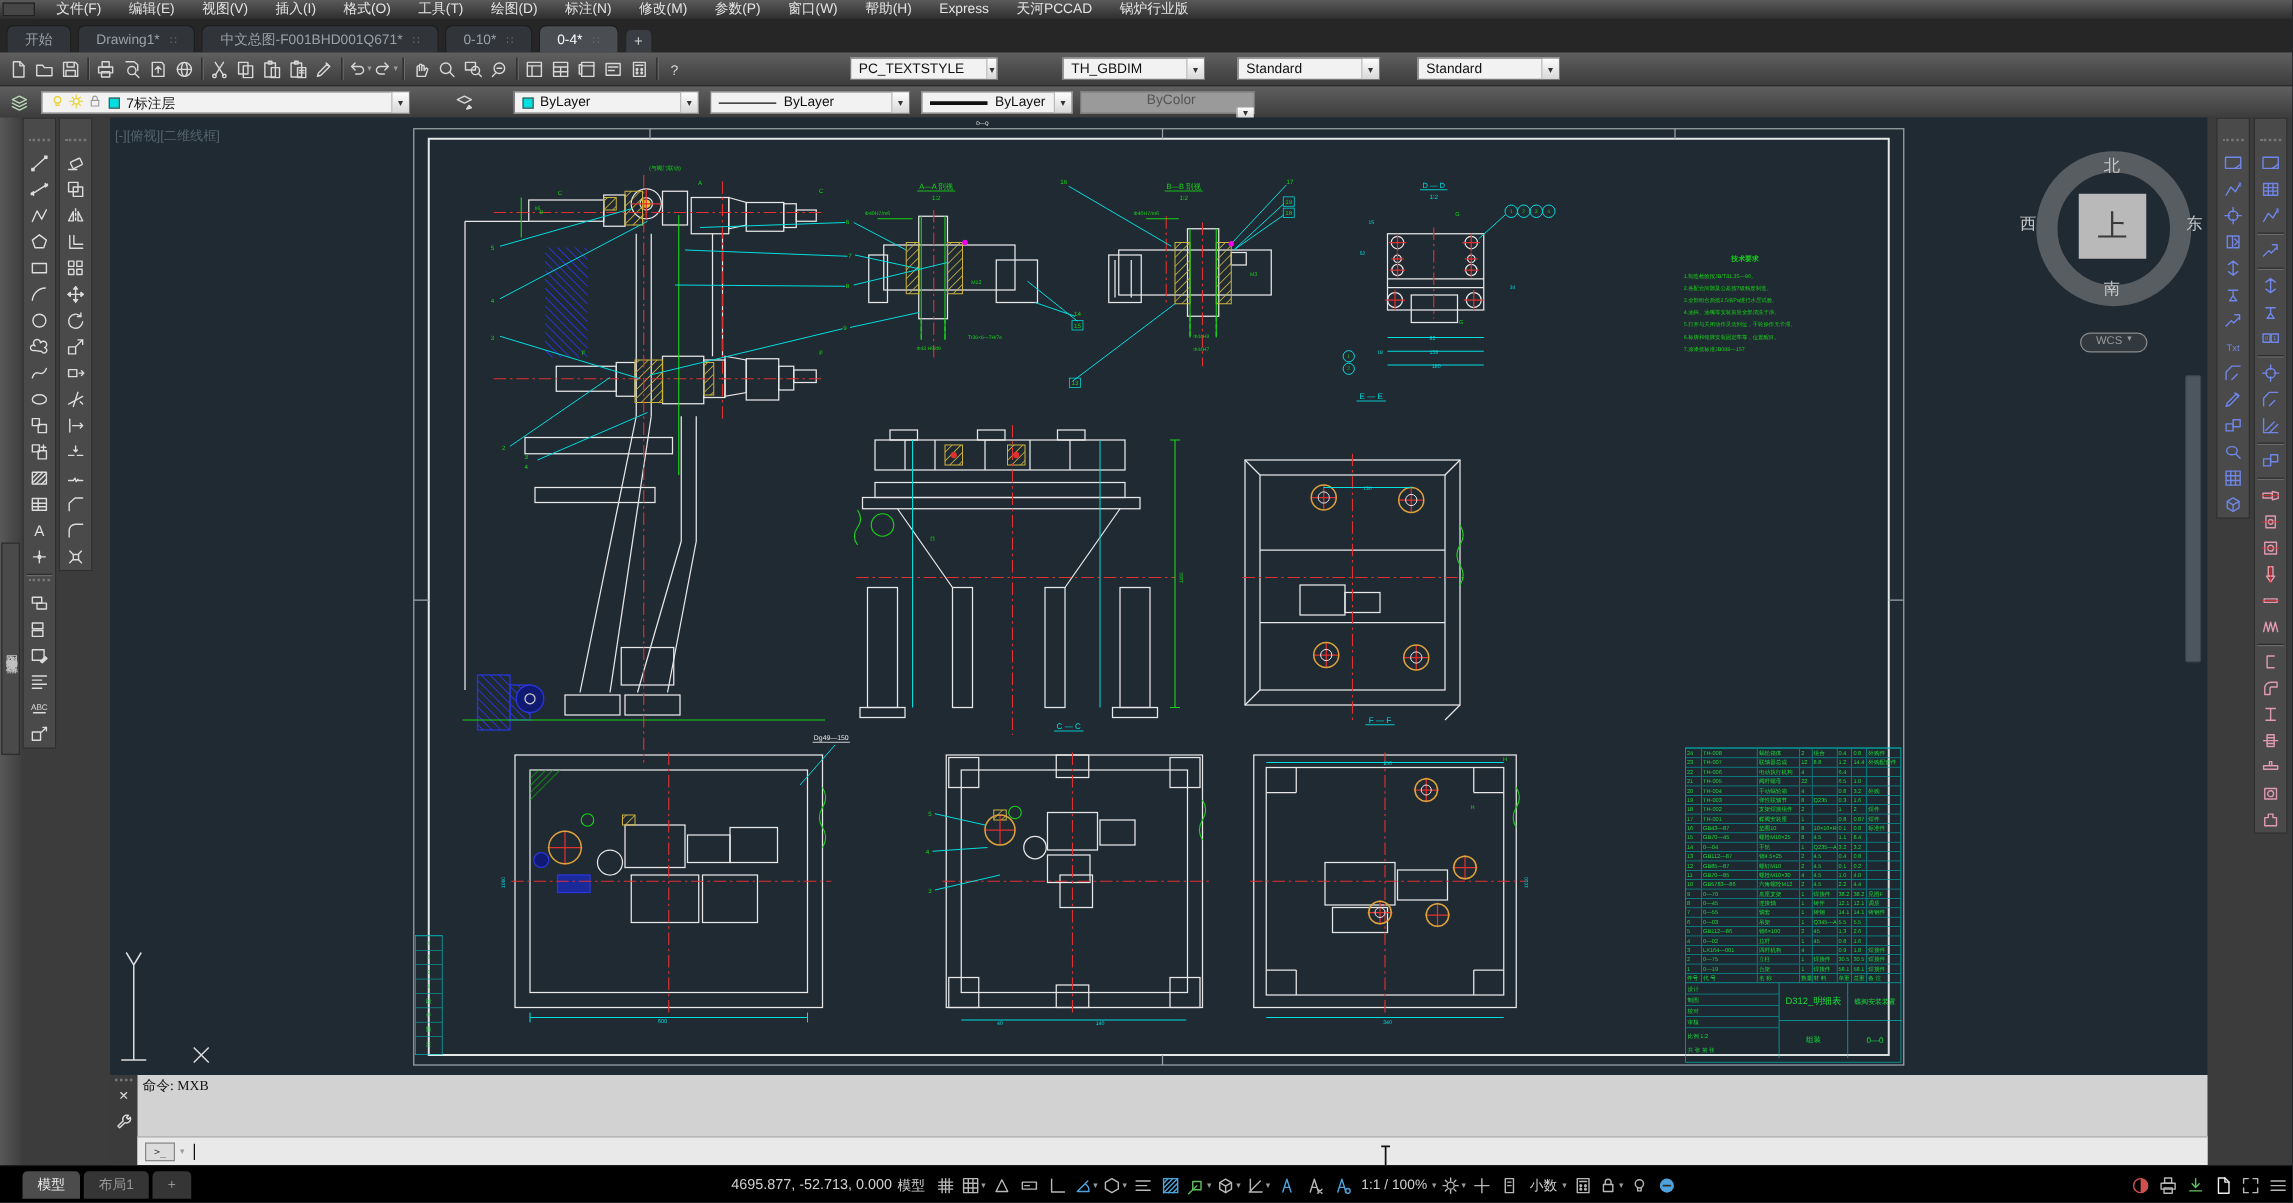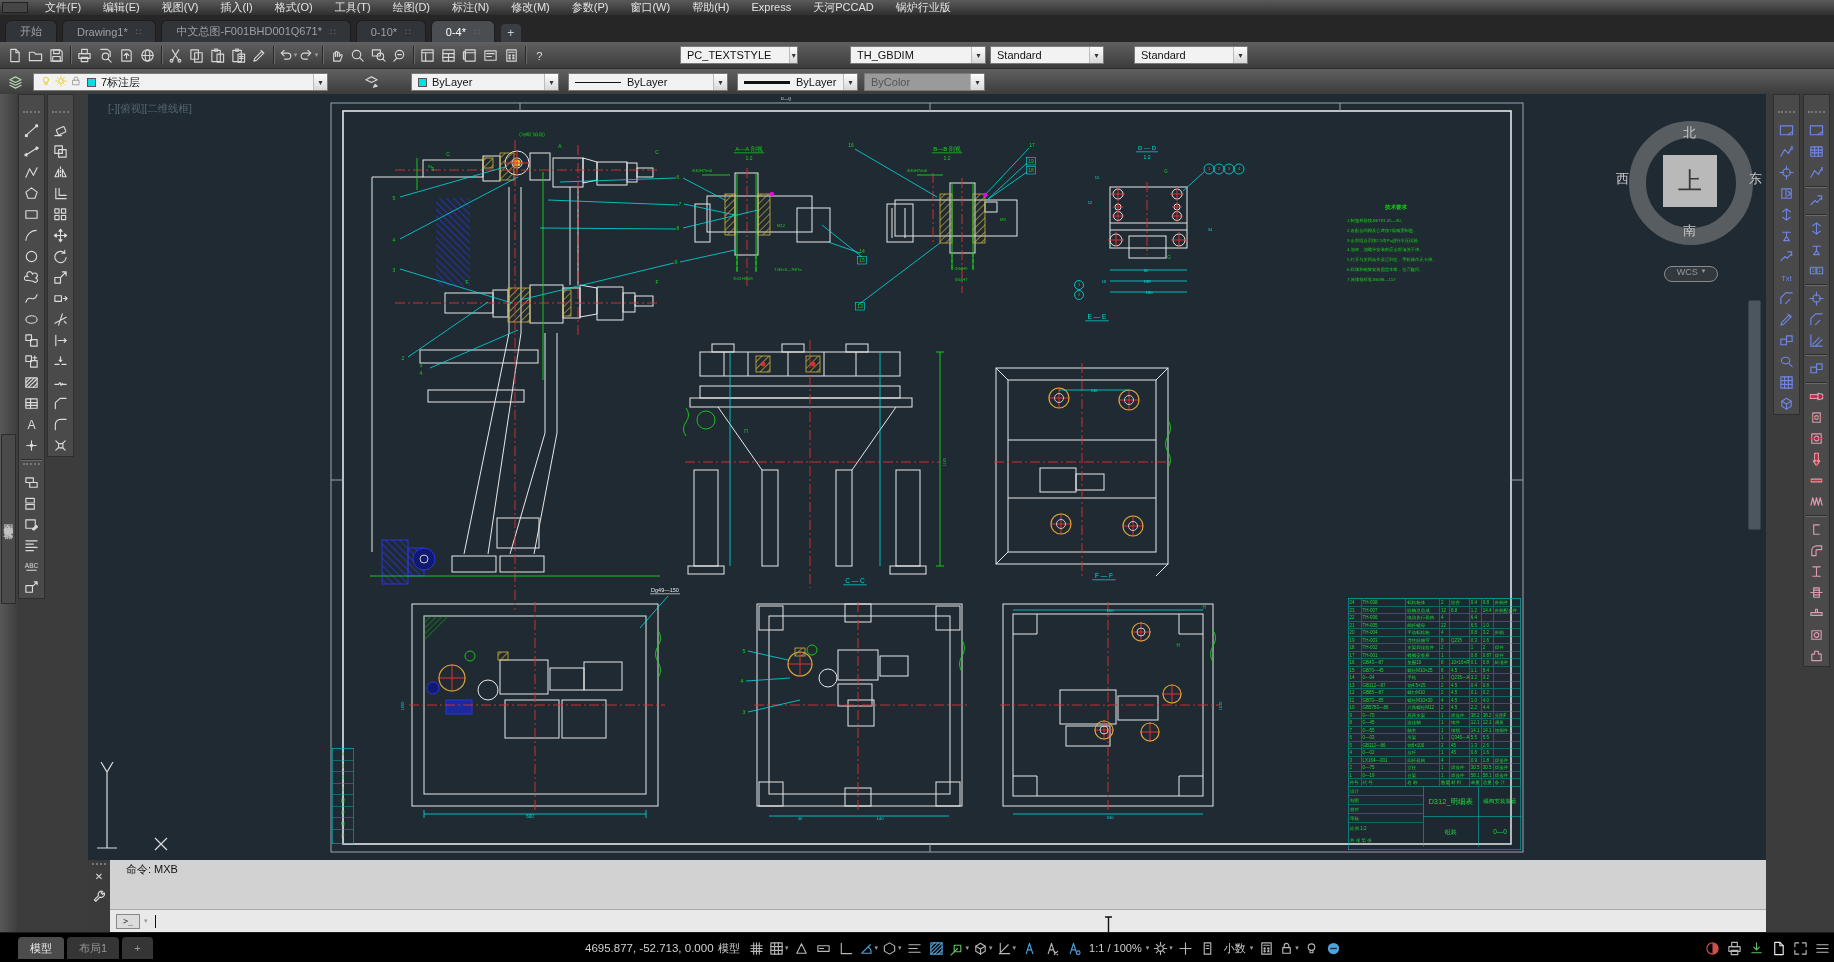--- a/index.html
+++ b/index.html
@@ -41,21 +41,21 @@
         color:#c2c2c2;font-size:10px;writing-mode:vertical-rl;text-align:center;letter-spacing:1px;}
   .icol{position:absolute;top:0;width:27px;background:#4a4a4a;border:1px solid #2e2e2e;padding-top:16px;}
   .icol .grip{height:5px;margin:0 4px 4px;border-top:2px dotted #777;}
   .dockbtn{width:25px;height:21px;display:flex;align-items:center;justify-content:center;color:#dcdcdc;}
   .hsep{height:1px;background:#2e2e2e;box-shadow:0 1px 0 #6a6a6a;margin:3px 2px;}
   #rightdock{left:1766px;top:94px;width:68px;height:838px;background:#3c3c3c;}
   .rcol .dockbtn{color:#6f86e8;}
   .fast{color:#e09ab0 !important;}
   
   #canvas{left:88px;top:94px;width:1678px;height:766px;background:#202a33;}
-  #vplabel{left:20px;top:8px;color:#54646e;font-size:10.5px;}
+  #vplabel{left:4px;top:8px;color:#54646e;font-size:10.5px;}
   #dwg{position:absolute;left:0;top:0;}
   
   #ring{left:1541px;top:27px;width:124px;height:124px;border-radius:50%;border:17px solid rgba(135,135,135,.55);}
   .cdir{position:absolute;color:#c8c8c8;font-size:13px;}
   #ctop{left:1575px;top:61px;width:54px;height:52px;background:#b9b9b9;color:#3a3a3a;font-size:24px;
         display:flex;align-items:center;justify-content:center;}
   #wcs{left:1576px;top:172px;width:54px;height:16px;border:1px solid #8a8a8a;border-radius:8px;color:#9a9a9a;
        font-size:9px;display:flex;align-items:flex-start;justify-content:center;gap:4px;background:rgba(90,90,90,.3);}
   #vscroll{left:1660px;top:206px;width:13px;height:230px;background:#4d565e;border:1px solid #3a434b;border-radius:2px;}
   
@@ -64,21 +64,21 @@
   .bomrow{display:flex;height:15px;line-height:15px;border-top:1px solid #00a8a8;white-space:nowrap;overflow:hidden;}
   .bomrow div{border-right:1px solid #00a8a8;overflow:hidden;padding-left:2px;}
   .bc0{width:26px}.bc1{width:90px}.bc2{width:68px}.bc3{width:20px}.bc4{width:40px}.bc5{width:24px}.bc6{width:24px}.bc7{width:54px}
   #bomtitle{border-top:1px solid #00c8c8;height:120px;position:relative;}
   #minitable{width:44px;height:192px;border:1px solid #00c8c8;color:#19dc3c;font-size:9px;}
   .mrow{height:23px;line-height:23px;text-align:center;border-top:1px solid #00a8a8;}
   
   #cmd{left:88px;top:860px;width:1678px;height:72px;background:#d2d2d2;display:flex;}
   #cmdstrip{width:22px;background:#3b3b3b;display:flex;flex-direction:column;align-items:center;color:#ddd;}
   #cmdmain{flex:1;display:flex;flex-direction:column;}
-  #cmdhist{flex:1;padding:2px 16px;font-family:Liberation Sans, sans-serif;font-size:11px;color:#111;line-height:14px;}
+  #cmdhist{flex:1;padding:2px 4px;font-family:Liberation Serif, serif;font-size:11px;color:#111;line-height:14px;}
   #cmdinput{height:23px;background:#e9e9e9;border-top:1px solid #a8a8a8;display:flex;align-items:center;padding-left:6px;gap:3px;}
   #promptbtn{width:24px;height:15px;background:#dcdcdc;border:1px solid #888;font-size:8px;color:#333;
              display:flex;align-items:center;justify-content:center;font-family:"DejaVu Sans Mono",monospace;}
   #caret{width:1px;height:13px;background:#111;margin-left:4px;}
   
   #statusbar{left:0;top:932px;width:1834px;height:30px;background:#000000;border-top:1px solid #1a1a1a;color:#b8b8b8;}
   .mtab{position:relative;display:inline-block;height:22px;line-height:22px;padding:0 12px;font-size:11px;color:#979797;
         background:#353535;border-radius:4px 4px 0 0;margin-right:3px;top:4px;}
   .mtab.active{background:#4c4c4c;color:#ececec;}
   #coords{position:absolute;left:585px;top:0;height:30px;line-height:30px;font-size:11.5px;color:#d0d0d0;}
@@ -310,21 +310,21 @@
       </span>
     <div class="combo" style="left:680px;width:118px;gap:18px;">
         <span>PC_TEXTSTYLE</span>
         <span class="dd">▾</span>
       </div>
     <span class="tbtn abs" style="left:828px;top:2px;">
         <svg class="ic" viewBox="0 0 16 16">
           <path d="M2 12h12M2 9v6M14 9v6M4 12l2.5-1.8M4 12l2.5 1.8M12 12l-2.5-1.8M12 12l-2.5 1.8"></path>
         </svg>
       </span>
-    <div class="combo" style="left:850px;width:136px;">
+    <div class="combo" style="left:850px;width:114px;">
         <span>TH_GBDIM</span>
         <span class="dd">▾</span>
       </div>
     <span class="tbtn abs" style="left:968px;top:2px;">
         <svg class="ic" viewBox="0 0 16 16">
           <rect x="2" y="2" width="12" height="12"></rect>
           <path d="M2 6h12M2 10h12M8 2v12"></path>
         </svg>
       </span>
     <div class="combo" style="left:990px;width:114px;">
@@ -393,21 +393,21 @@
     <div class="combo" style="left:568px;width:160px;">
         <span class="lin"></span>
         <span>ByLayer</span>
         <span class="dd">▾</span>
       </div>
     <div class="combo" style="left:737px;width:121px;">
         <span class="lin" style="border-top-width:3px;"></span>
         <span>ByLayer</span>
         <span class="dd">▾</span>
       </div>
-    <div class="combo disabled" style="left:864px;width:121px;">
+    <div class="combo disabled" style="left:864px;width:140px;flex-direction:column;">
         <span>ByColor</span>
         <span class="dd">▾</span>
       </div>
   </div>
 
   <div id="leftdock" class="abs">
     <div class="lstrip"></div>
     <div class="vtab">图形修复管理器</div>
     <div class="icol" style="left:18px;" id="drawcol">
         <div class="grip"></div>

